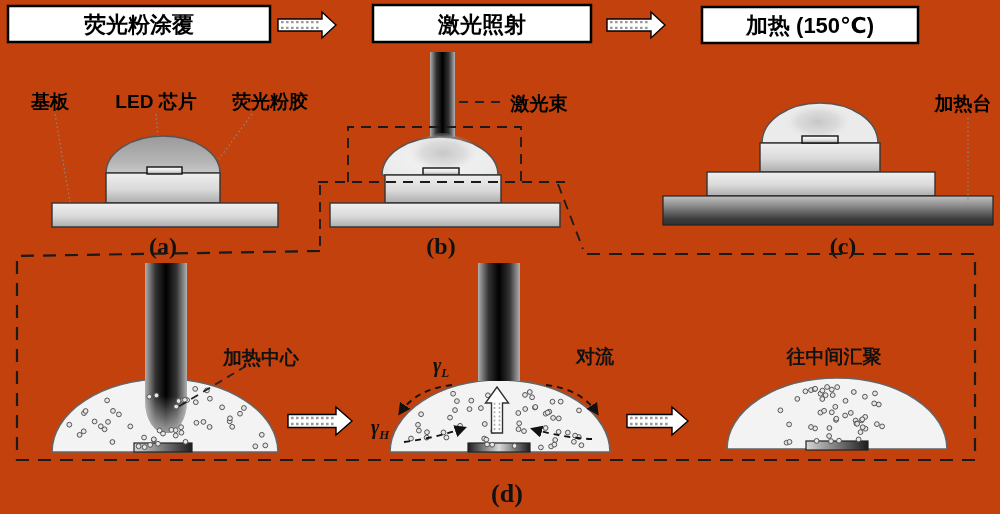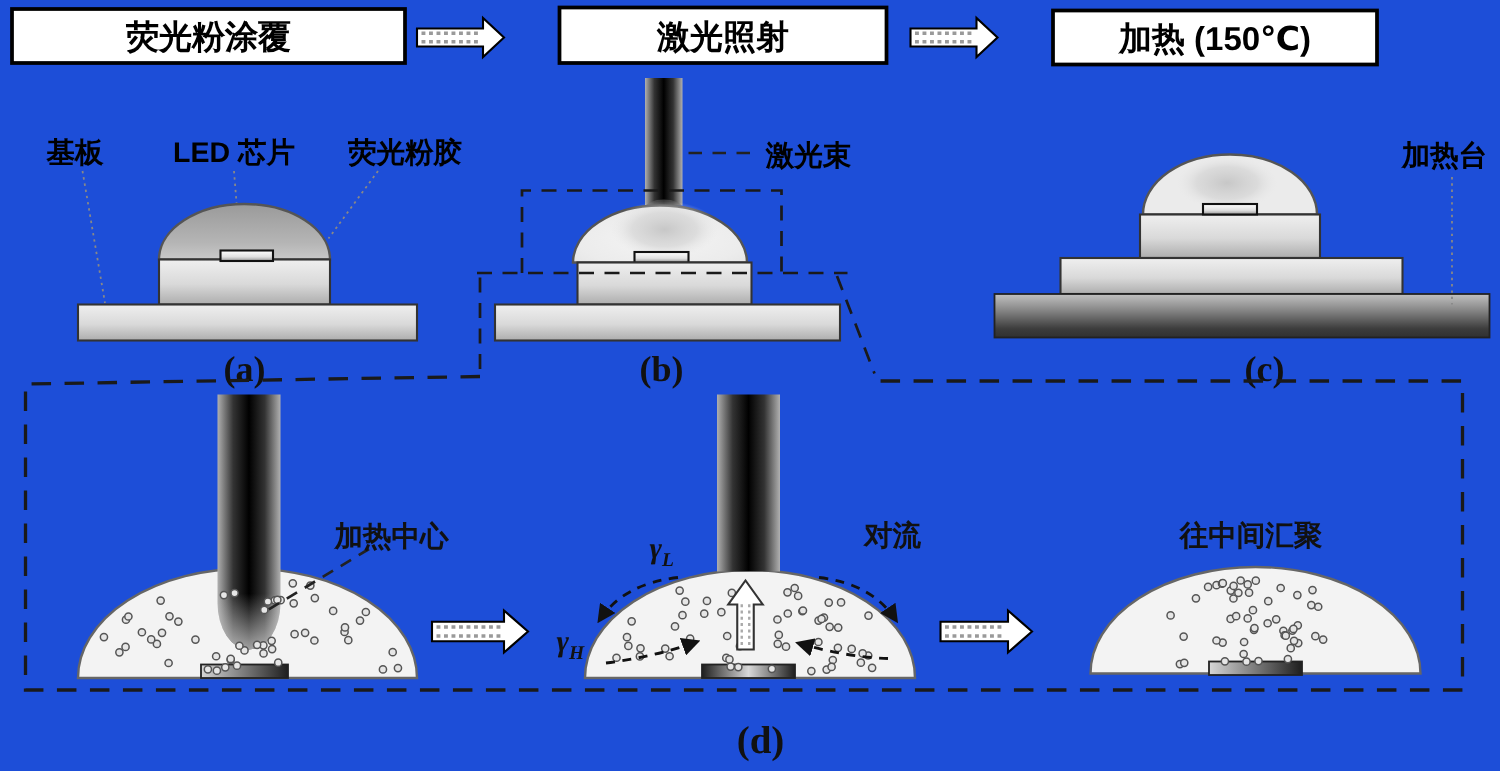--- a/index.html
+++ b/index.html
@@ -1,16 +1,16 @@
 <!DOCTYPE html>
 <html><head>
 <meta charset="utf-8">
 <style>
   html,body{margin:0;padding:0;background:#ffffff;}
-  .stage{width:1000px;height:514px;position:relative;background:#1d4ed8;}
+  .stage{width:1000px;height:514px;position:relative;background:#c2410c;}
   svg{display:block;}
   .box-label{font:700 22px "Liberation Sans","DejaVu Sans",sans-serif;fill:#000;}
   .cmp-label{font:700 19px "Liberation Sans","DejaVu Sans",sans-serif;fill:#000;}
   .d-label{font:700 19px "Liberation Sans","DejaVu Sans",sans-serif;fill:#111;}
   .cap{font:700 24px "Liberation Serif","DejaVu Serif",serif;fill:#111;}
   .gamma{font:italic 700 20px "Liberation Serif","DejaVu Serif",serif;fill:#111;}
   .particles circle{fill:#e6e6e6;stroke:#555;stroke-width:1;}
 </style>
 </head>
 <body>

